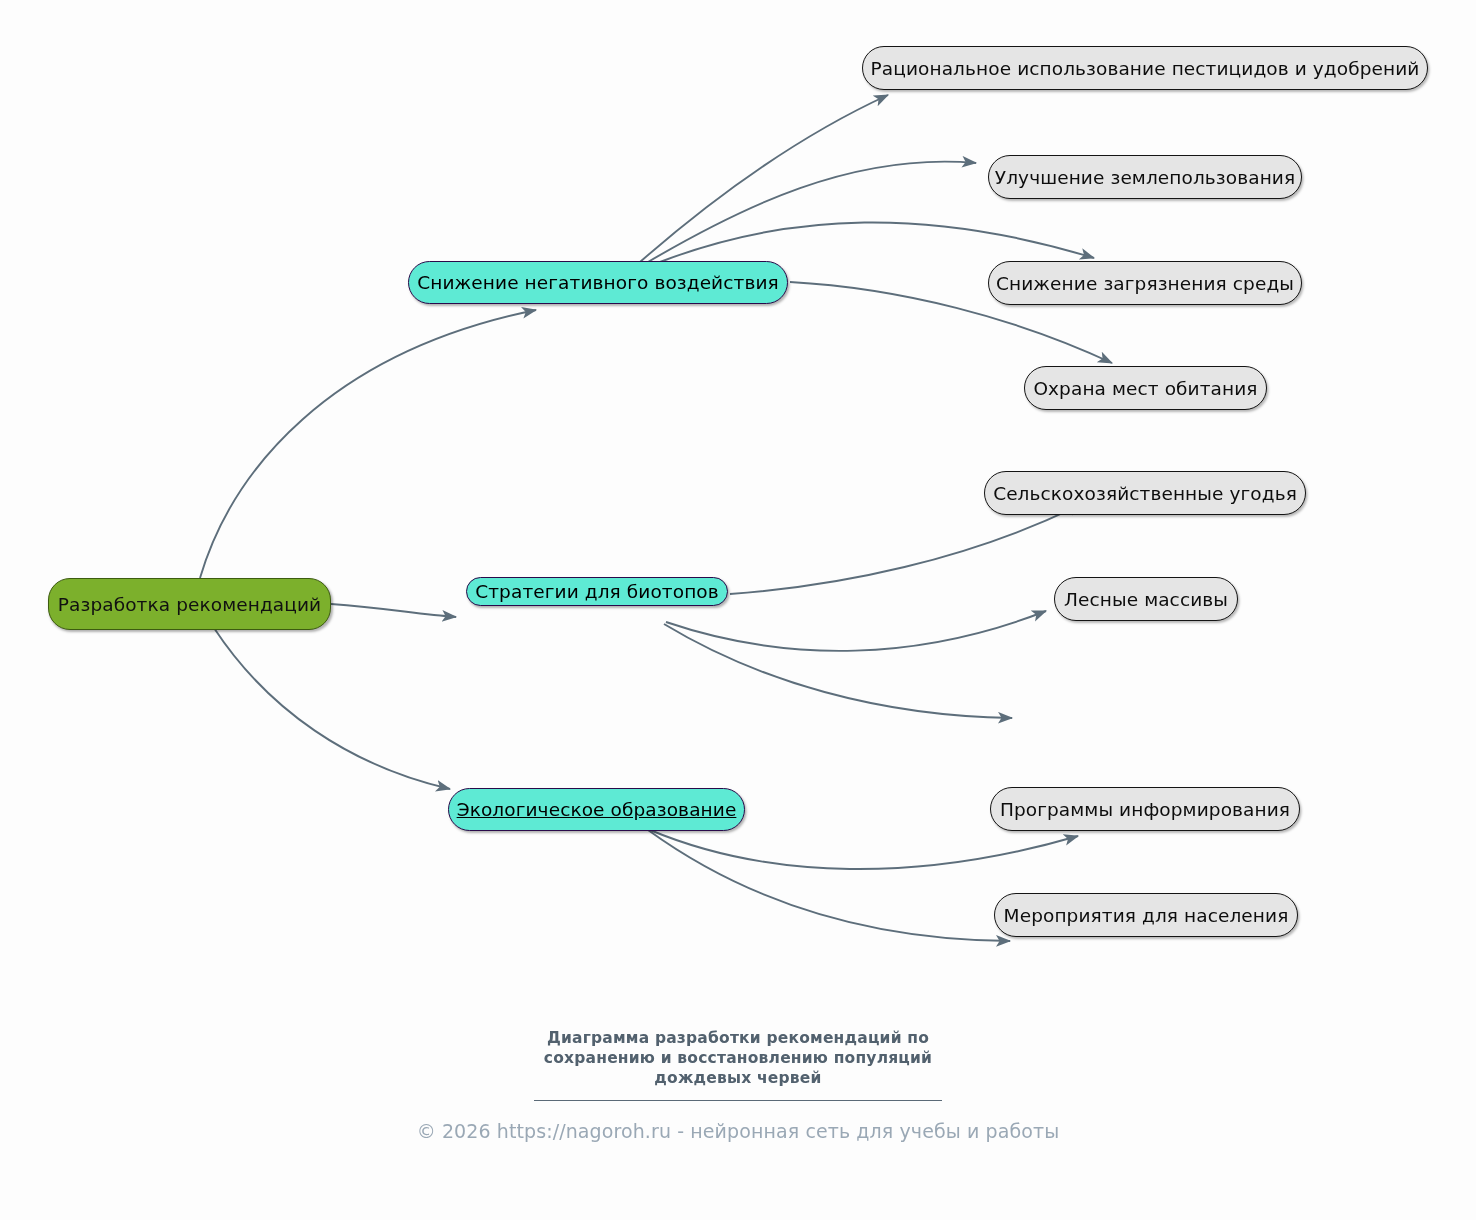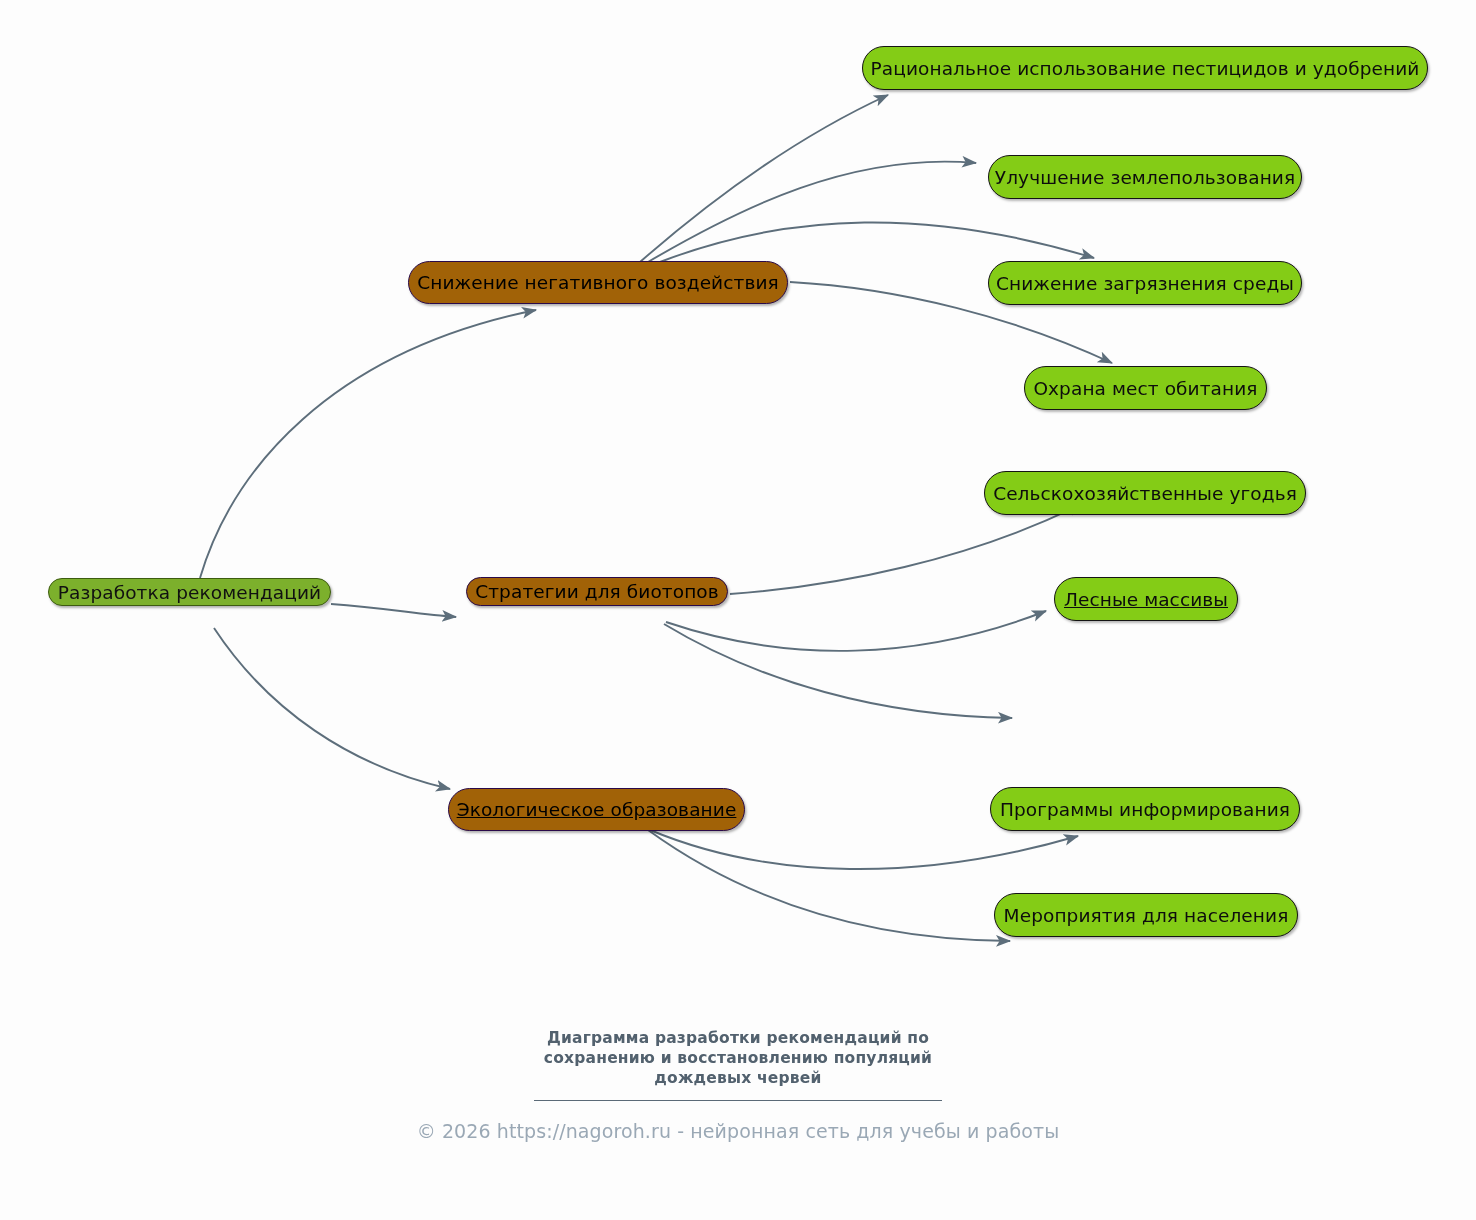--- a/index.html
+++ b/index.html
@@ -37,28 +37,28 @@
     letter-spacing: 0.1px;
     color: #111111;
     z-index: 3;
   }
   .node.root {
     background: #7cb02c;
     border: 1.6px solid #3d5c10;
     box-shadow: 1.5px 2px 2.5px rgba(0,0,0,0.30);
   }
   .node.branch {
-    background: #a16207;
+    background: #5eead4;
     border: 1.6px solid #2a0a4a;
     color: #000000;
     box-shadow: 1.5px 2px 2.5px rgba(0,0,0,0.30);
     text-align: center;
   }
   .node.leaf {
-    background: #84cc16;
+    background: #e5e5e5;
     border: 1.7px solid #141414;
     color: #0d0d0d;
     box-shadow: 1.5px 2px 2.5px rgba(0,0,0,0.28);
   }
 
   #caption {
     position: absolute;
     left: 0;
     top: 1028px;
     width: 1476px;
@@ -113,21 +113,21 @@
 
       <path d="M 730,594 C 840,586 968,560 1082,504"></path>
       <path d="M 666,622 C 790,664 920,660 1046,611"></path>
       <path d="M 664,624 C 760,682 880,716 1012,718"></path>
 
       <path d="M 650,830 C 770,880 920,882 1078,836"></path>
       <path d="M 648,830 C 742,898 862,940 1010,941"></path>
     </g>
   </svg>
 
-  <div class="node root" style="left:48px; top:578px; width:283px; height:28px;">
+  <div class="node root" style="left:48px; top:578px; width:283px; height:52px;">
     <span>Разработка рекомендаций</span>
   </div>
 
   <div class="node branch" style="left:408px; top:261px; width:380px; height:43px;">
     <span>Снижение негативного воздействия</span>
   </div>
   <div class="node leaf" style="left:862px; top:46px; width:566px; height:44px;">
     <span>Рациональное использование пестицидов и удобрений</span>
   </div>
   <div class="node leaf" style="left:988px; top:155px; width:314px; height:44px;justify-content:center;">
@@ -139,21 +139,21 @@
   <div class="node leaf" style="left:1024px; top:366px; width:243px; height:44px;">
     <span>Охрана мест обитания</span>
   </div>
 
   <div class="node branch" style="left:466px; top:577px; width:262px; height:29px;">
     <span>Стратегии для биотопов</span>
   </div>
   <div class="node leaf" style="left:984px; top:471px; width:322px; height:44px;">
     <span>Сельскохозяйственные угодья</span>
   </div>
-  <div class="node leaf" style="left:1054px; top:577px; width:184px; height:44px;text-decoration:underline;">
+  <div class="node leaf" style="left:1054px; top:577px; width:184px; height:44px;">
     <span>Лесные массивы</span>
   </div>
 
   <div class="node branch" style="left:448px; top:788px; width:297px; height:43px;text-decoration:underline;">
     <span>Экологическое образование</span>
   </div>
   <div class="node leaf" style="left:990px; top:787px; width:310px; height:44px;">
     <span>Программы информирования</span>
   </div>
   <div class="node leaf" style="left:994px; top:893px; width:304px; height:44px;">

